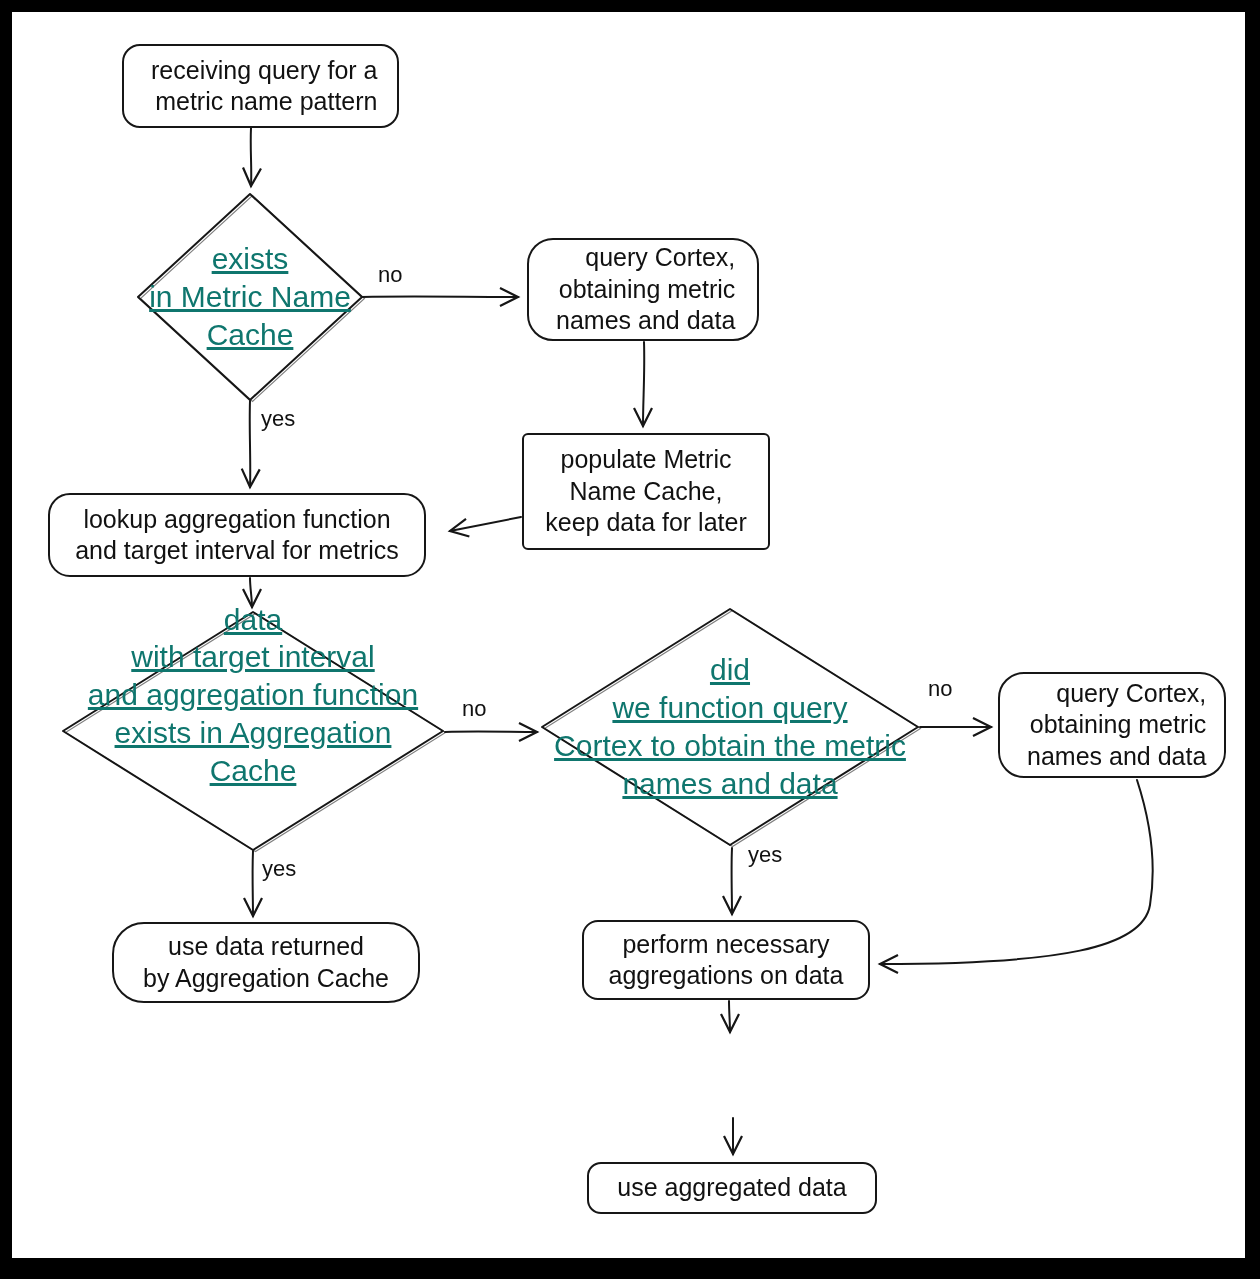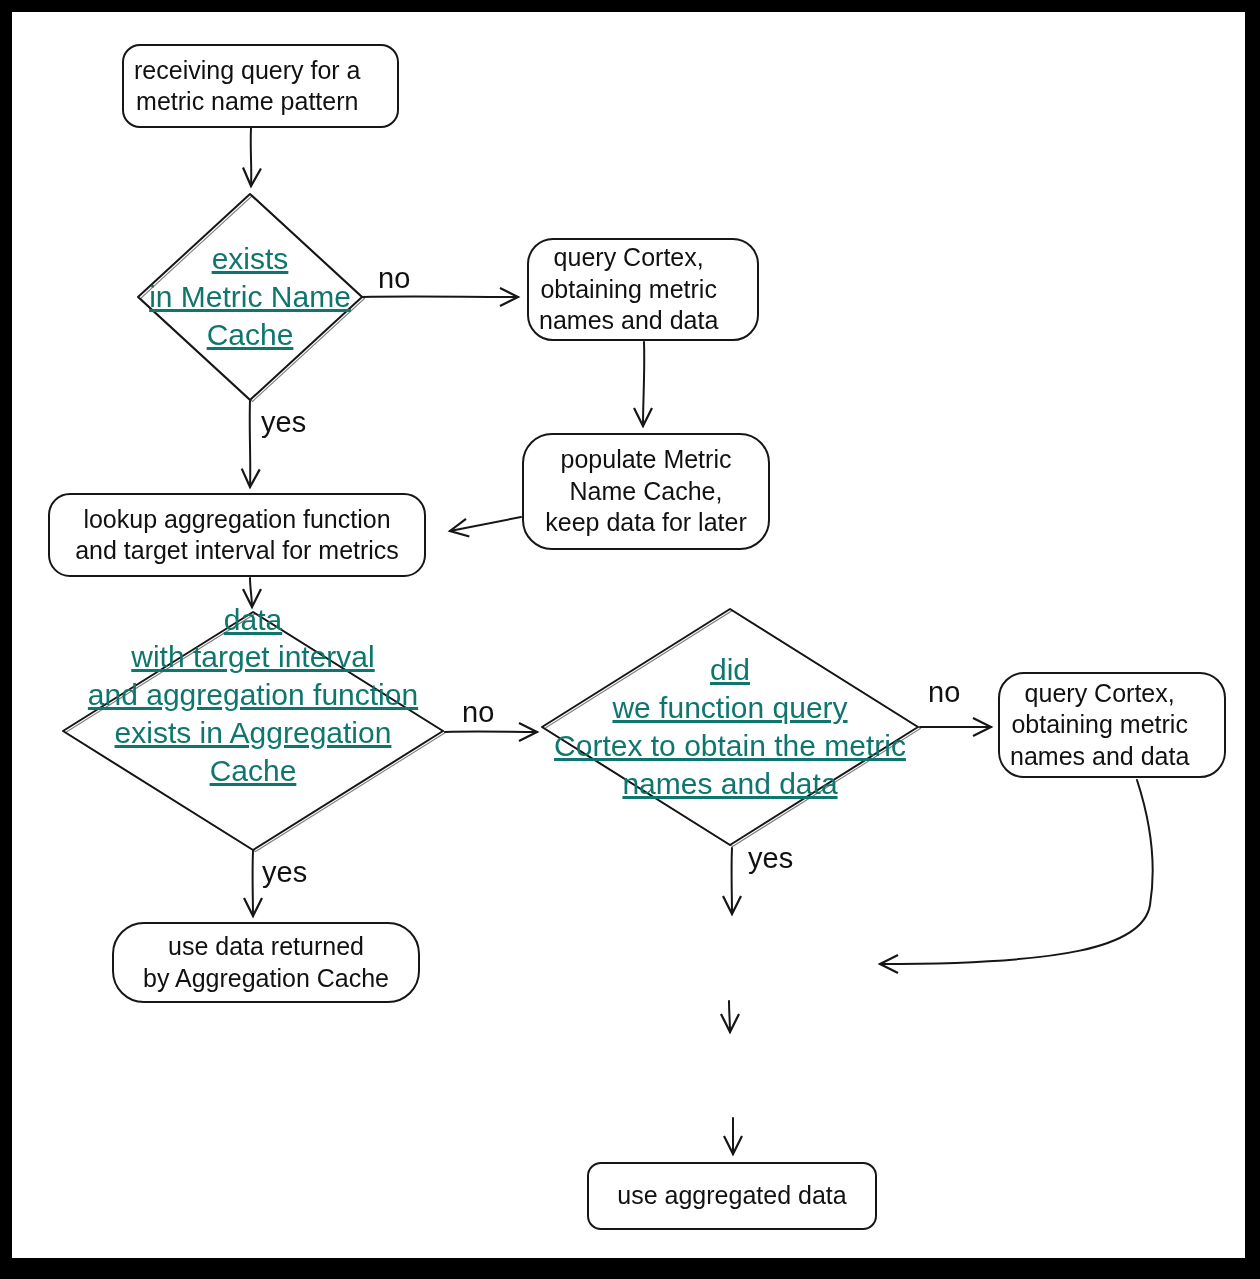--- a/index.html
+++ b/index.html
@@ -31,39 +31,39 @@
     border: 2px solid #161616;
     background: #ffffff;
     color: #111111;
     font-size: 25px;
     line-height: 1.26;
     white-space: pre-line;
     padding: 2px 6px;
   }
   .node.align-left {
     justify-content: flex-start;
-    text-align: center;
-    padding-left: 10px;
+    text-align: right;
+    padding-left: 27px;
   }
   .diamond-label {
     position: absolute;
     display: flex;
     align-items: center;
     justify-content: center;
     text-align: center;
     color: #0f766e;
     font-size: 30px;
     line-height: 1.26;
     white-space: pre-line;
     text-decoration: underline;
   }
   .edge-label {
     position: absolute;
     color: #111111;
-    font-size: 29px;
+    font-size: 22px;
     line-height: 1;
   }
 </style>
 </head>
 <body>
 
 <div class="frame">
   <div class="canvas"></div>
 
   <svg class="connectors" viewBox="0 0 1260 1279" xmlns="http://www.w3.org/2000/svg">
@@ -101,37 +101,39 @@
     </g>
   </svg>
 
   <div class="node align-left" style="left:122px; top:44px; width:277px; height:84px; border-radius:18px;">receiving query for a
 metric name pattern</div>
 
   <div class="node align-left" style="left:527px; top:238px; width:232px; height:103px; border-radius:26px;">query Cortex,
 obtaining metric
 names and data</div>
 
-  <div class="node" style="left:522px; top:433px; width:248px; height:117px; border-radius:30px;">populate Metric
+  <div class="node" style="left:522px; top:433px; width:248px; height:117px; border-radius:6px;">populate Metric
 Name Cache,
 keep data for later</div>
 
   <div class="node" style="left:48px; top:493px; width:378px; height:84px; border-radius:22px;">lookup aggregation function
 and target interval for metrics</div>
 
   <div class="node" style="left:112px; top:922px; width:308px; height:81px; border-radius:32px;">use data returned
 by Aggregation Cache</div>
 
   <div class="node align-left" style="left:998px; top:672px; width:228px; height:106px; border-radius:26px;">query Cortex,
 obtaining metric
 names and data</div>
 
+  <div class="node" style="left:582px; top:920px; width:288px; height:80px; border-radius:16px;">perform necessary
+aggregations on data</div>
 
 
-  <div class="node" style="left:587px; top:1162px; width:290px; height:68px; border-radius:14px;">use aggregated data</div>
+  <div class="node" style="left:587px; top:1162px; width:290px; height:52px; border-radius:14px;">use aggregated data</div>
 
   <div class="diamond-label" style="left:138px; top:194px; width:224px; height:206px;">exists
 in Metric Name
 Cache</div>
 
   <div class="diamond-label" style="left:63px; top:576px; width:380px; height:238px;">data
 with target interval
 and aggregation function
 exists in Aggregation
 Cache</div>

